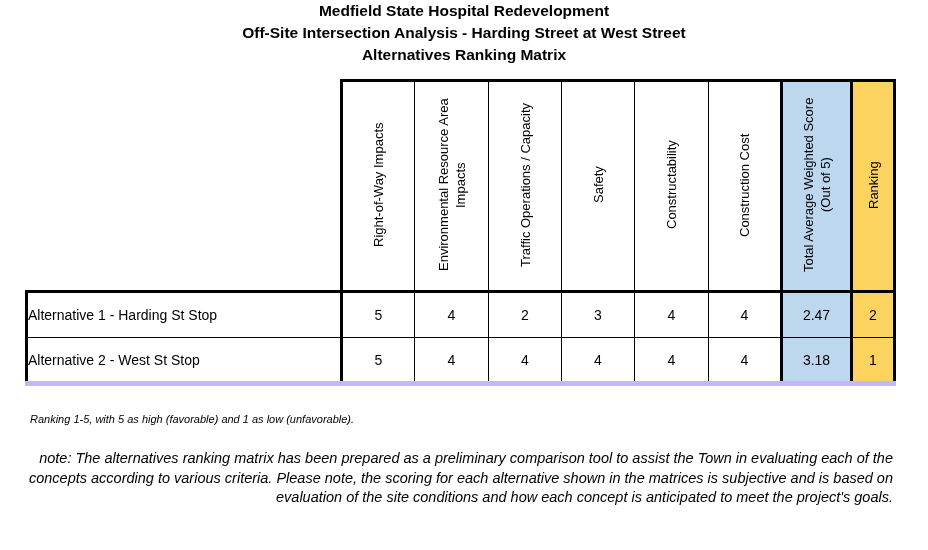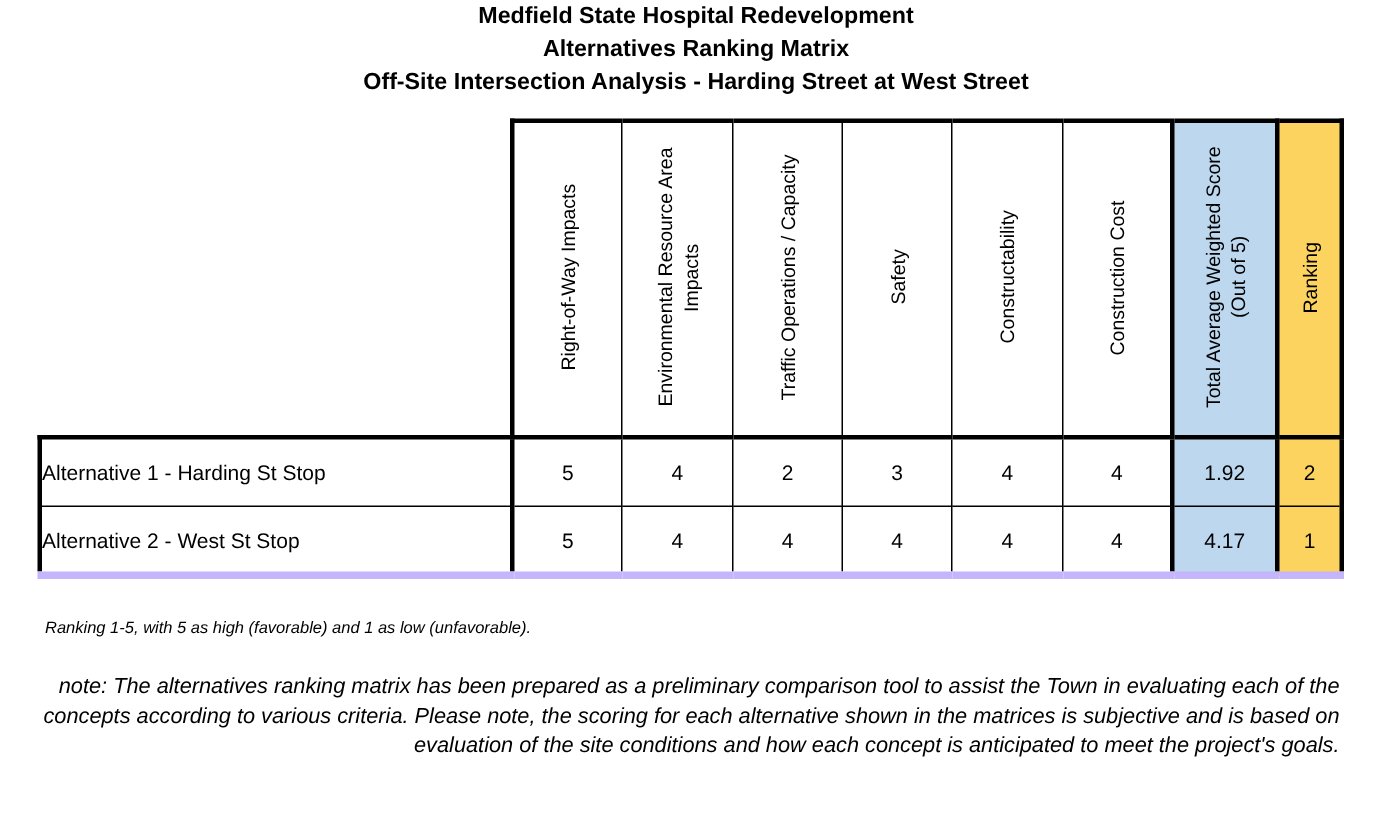--- a/index.html
+++ b/index.html
@@ -91,22 +91,22 @@
     text-align: right;
   }
 </style>
 </head>
 <body>
 
 <div class="page">
 
   <div class="title-block">
     <div>Medfield State Hospital Redevelopment</div>
+    <div>Off-Site Intersection Analysis - Harding Street at West Street</div>
     <div>Alternatives Ranking Matrix</div>
-    <div>Off-Site Intersection Analysis - Harding Street at West Street</div>
   </div>
 
   <table class="matrix">
     <colgroup>
       <col style="width:315px">
       <col style="width:73px">
       <col style="width:74px">
       <col style="width:73px">
       <col style="width:73px">
       <col style="width:74px">
@@ -129,32 +129,32 @@
     </thead>
     <tbody>
       <tr>
         <td class="label">Alternative 1 - Harding St Stop</td>
         <td class="val">5</td>
         <td class="val">4</td>
         <td class="val">2</td>
         <td class="val">3</td>
         <td class="val">4</td>
         <td class="val">4</td>
-        <td class="val score">1.92</td>
+        <td class="val score">2.47</td>
         <td class="val rank">2</td>
       </tr>
       <tr>
         <td class="label">Alternative 2 - West St Stop</td>
         <td class="val">5</td>
         <td class="val">4</td>
         <td class="val">4</td>
         <td class="val">4</td>
         <td class="val">4</td>
         <td class="val">4</td>
-        <td class="val score">4.17</td>
+        <td class="val score">3.18</td>
         <td class="val rank">1</td>
       </tr>
     </tbody>
   </table>
 
   <div class="ranking-note">Ranking 1-5, with 5 as high (favorable) and 1 as low (unfavorable).</div>
 
   <div class="note-para">note: The alternatives ranking matrix has been prepared as a preliminary comparison tool to assist the Town in evaluating each of the concepts according to various criteria. Please note, the scoring for each alternative shown in the matrices is subjective and is based on evaluation of the site conditions and how each concept is anticipated to meet the project's goals.</div>
 
 </div>

